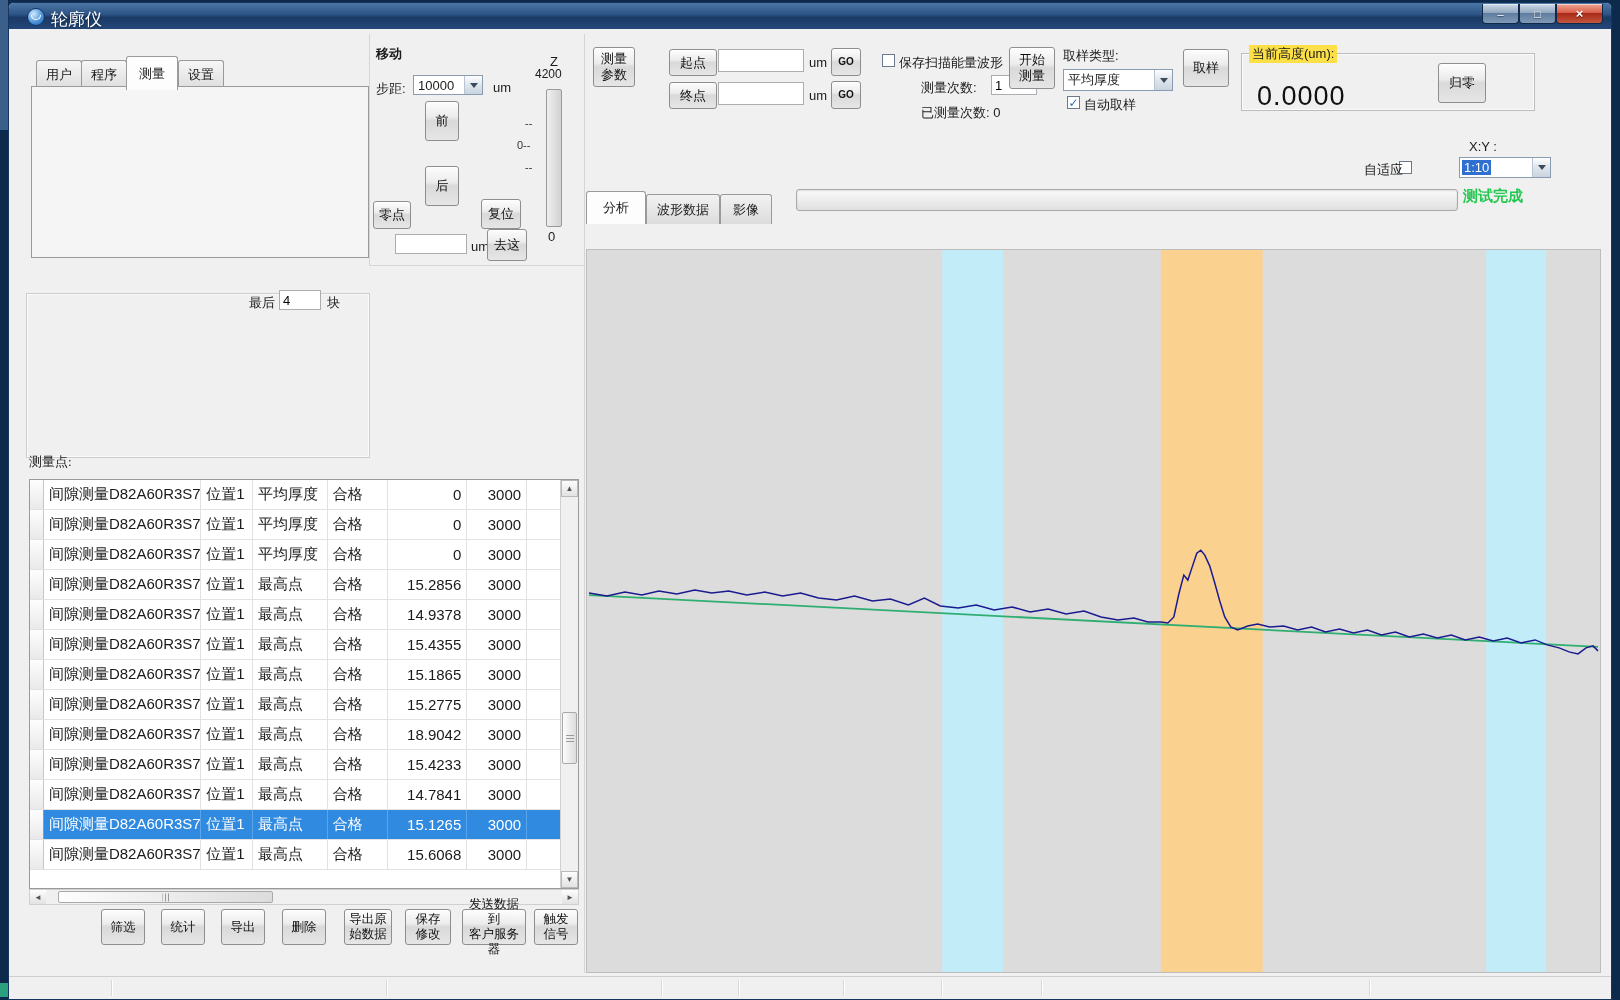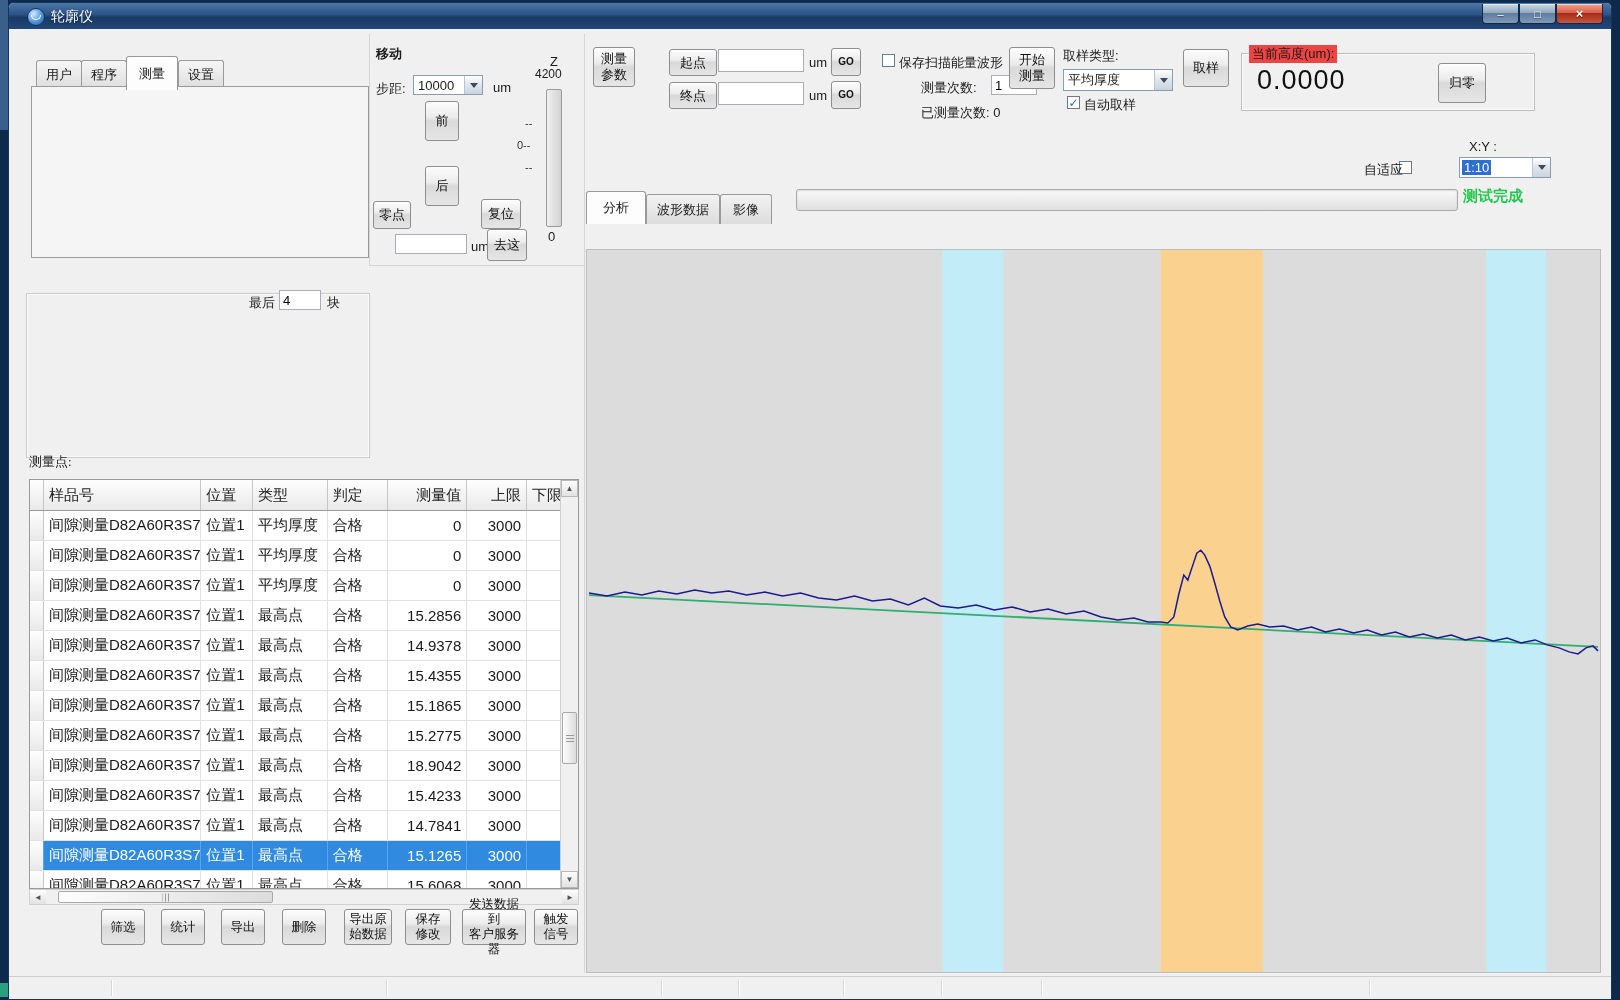--- a/index.html
+++ b/index.html
@@ -22,21 +22,21 @@
     background:linear-gradient(180deg,#4a76a5 0%,#2c5385 45%,#1a3a64 55%,#24477a 100%);
     border-radius:5px 5px 0 0;
   }
   .app-icon{
     position:absolute;left:18px;top:5px;width:16px;height:16px;border-radius:50%;
     background:radial-gradient(circle at 35% 30%,#cfe9ff,#4f93d8 55%,#1e5aa8);
     border:1px solid #0d3666;
   }
   .app-icon::after{content:"";position:absolute;left:3px;top:6px;width:8px;height:4px;
     border:1.5px solid #fff;border-top:none;border-radius:0 0 6px 6px;}
-  .title-text{position:absolute;left:42px;top:5px;color:#fff;font-size:14px;text-shadow:0 1px 2px #08203f;}
+  .title-text{position:absolute;left:42px;top:5px;color:#fff;font-size:17px;text-shadow:0 1px 2px #08203f;}
   .winbtns{position:absolute;top:1px;right:8px;display:flex;}
   .winbtn{
     height:19px;border:1px solid #10284a;border-top:none;border-radius:0 0 4px 4px;
     color:#fff;font-size:11px;display:flex;align-items:center;justify-content:center;
     text-shadow:0 1px 1px rgba(0,0,0,.5);box-shadow:inset 0 1px 0 rgba(255,255,255,.5);
   }
   .winbtn.min,.winbtn.max{width:35px;background:linear-gradient(#cdd9e7,#93a9c0 45%,#5f7da0 50%,#8099b6);}
   .winbtn.close{width:45px;background:linear-gradient(#f0a592,#d9604a 45%,#a72a18 50%,#c35740);font-size:13px;font-weight:bold;}
 
   .client{position:absolute;left:0;top:0;right:0;bottom:0;font-size:13px;color:#1a1a1a;}
@@ -84,21 +84,21 @@
   .status-circle{position:absolute;border-radius:50%;}
 
   
   .ztrack{
     position:absolute;width:14px;border:1px solid #9a9a9a;border-radius:2px;
     background:linear-gradient(90deg,#efefef,#d2d2d2);
   }
   .zmark{position:absolute;font-size:11px;color:#333;}
 
   
-  .bigval{position:absolute;font-size:27px;color:#111;letter-spacing:1px;}
+  .bigval{position:absolute;font-size:27px;color:#111;letter-spacing:1px;margin-top:16px;}
 
   
   .progress{
     position:absolute;border:1px solid #a9a9a9;border-radius:3px;
     background:linear-gradient(#fafafa,#e0e0e0);box-shadow:inset 0 1px 2px rgba(0,0,0,.12);
   }
 
   .status-green{position:absolute;font-size:15px;font-weight:bold;}
 
   
@@ -208,30 +208,20 @@
 
     <div class="groupbox" style="left:17px;top:290px;width:342px;height:163px;"></div>
     <div class="abs lbl" style="left:240px;top:291px;">最后</div>
     <input class="txt" style="left: 270px; top: 287px; width: 42px; height: 20px;" value="4">
     <div class="abs lbl" style="left:318px;top:291px;">块</div>
 
     <div class="abs lbl" style="left:20px;top:450px;font-family:Liberation Serif, serif;">测量点:</div>
 
     <div class="meas-table" style="left:20px;top:476px;width:550px;height:410px;">
       <div id="tbl-body" style="position:absolute;left:0;top:0;right:17px;">
-          <div class="trow head">
-            <div class="tcell rowsel" style="width: 14px;"></div>
-            <div class="tcell" style="width: 158px;">样品号</div>
-            <div class="tcell" style="width: 52px;">位置</div>
-            <div class="tcell" style="width: 75px;">类型</div>
-            <div class="tcell" style="width: 60px;">判定</div>
-            <div class="tcell num" style="width: 80px;">测量值</div>
-            <div class="tcell num" style="width: 60px;">上限</div>
-            <div class="tcell" style="width: 34px;">下限</div>
-          </div>
           <div class="trow">
             <div class="tcell rowsel" style="width: 14px;"></div>
             <div class="tcell" style="width: 158px;">间隙测量D82A60R3S7</div>
             <div class="tcell" style="width: 52px;">位置1</div>
             <div class="tcell" style="width: 75px;">平均厚度</div>
             <div class="tcell" style="width: 60px;">合格</div>
             <div class="tcell num" style="width: 80px;">0</div>
             <div class="tcell num" style="width: 60px;">3000</div>
             <div class="tcell" style="width: 34px;"></div>
           </div>
@@ -441,21 +431,21 @@
     <div class="combo" style="left:1054px;top:66px;width:110px;height:22px;">
       <span class="val">平均厚度</span>
       <span class="dd"></span>
     </div>
     <div class="cb" style="left:1058px;top:93px;">✓</div>
     <div class="abs lbl" style="left:1075px;top:93px;">自动取样</div>
 
     <div class="btn" style="left:1174px;top:46px;width:44px;height:36px;">取样</div>
 
     <div class="groupbox" style="left:1232px;top:50px;width:292px;height:56px;border-color:#bdbdbd;"></div>
-    <div class="abs lbl" style="left:1240px;top:42px;background:#ef4444;padding:0 3px;">当前高度(um):</div>
+    <div class="abs lbl" style="left:1240px;top:42px;background:#fde047;padding:0 3px;">当前高度(um):</div>
     <div class="bigval" style="left:1248px;top:62px;">0.0000</div>
     <div class="btn" style="left:1429px;top:60px;width:46px;height:38px;">归零</div>
 
     <div class="abs lbl" style="left:1460px;top:136px;">X:Y :</div>
     <div class="cb" style="left:1390px;top:158px;"></div>
     <div class="abs lbl" style="left:1355px;top:158px;">自适应</div>
     <div class="combo" style="left:1450px;top:154px;width:92px;height:21px;">
       <span class="val sel">1:10</span>
       <span class="dd" style="margin-left:auto;"></span>
     </div>

